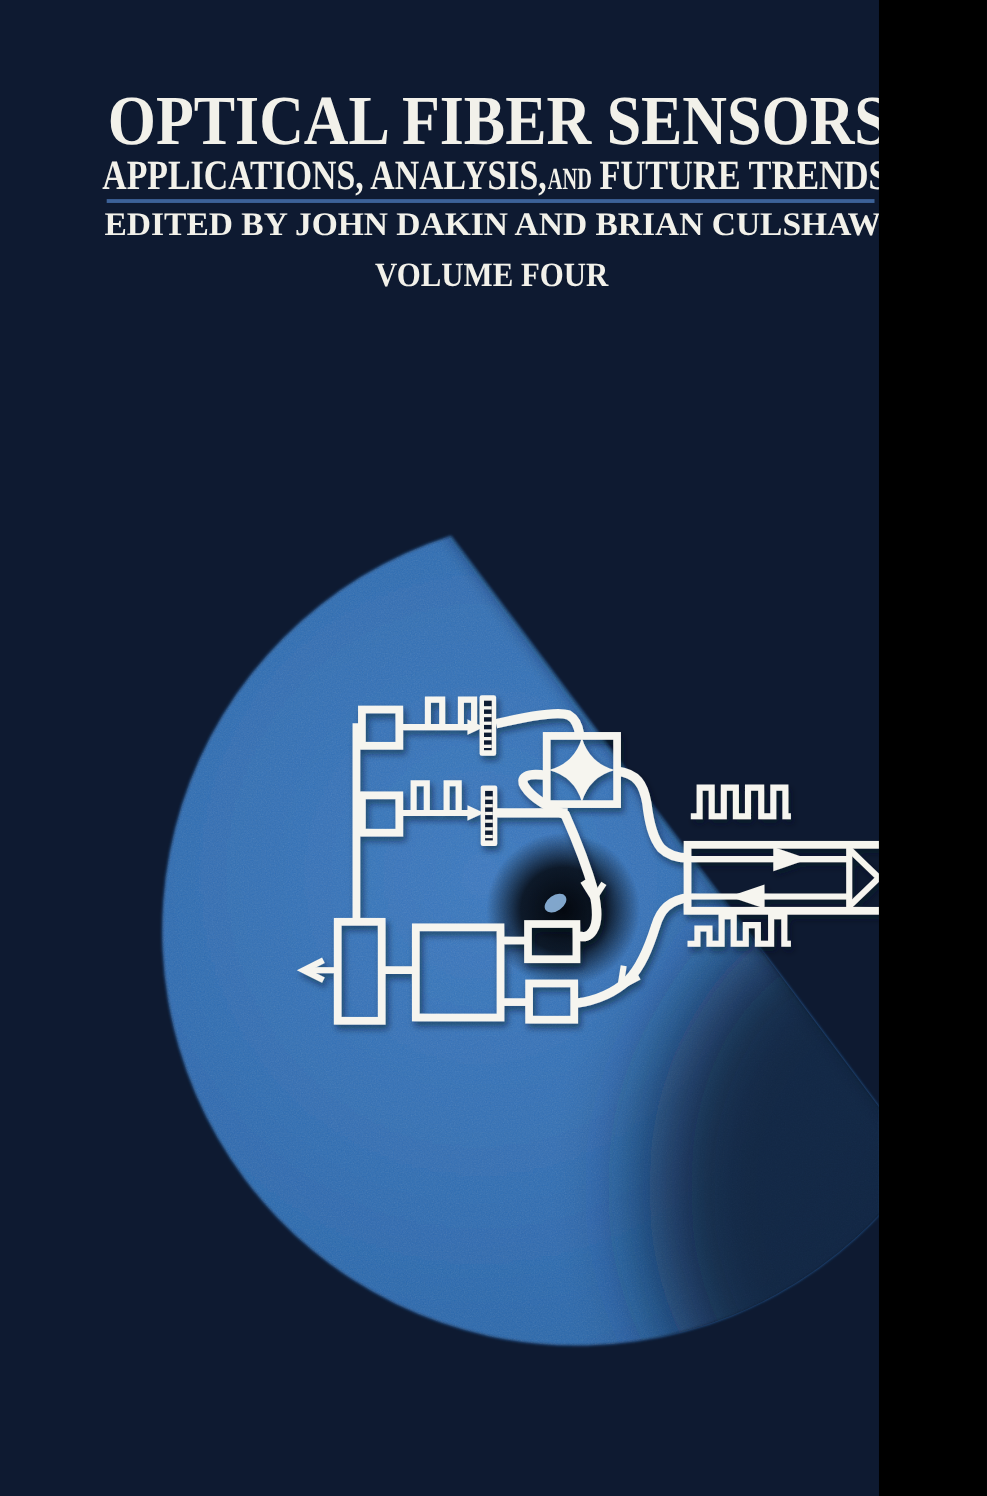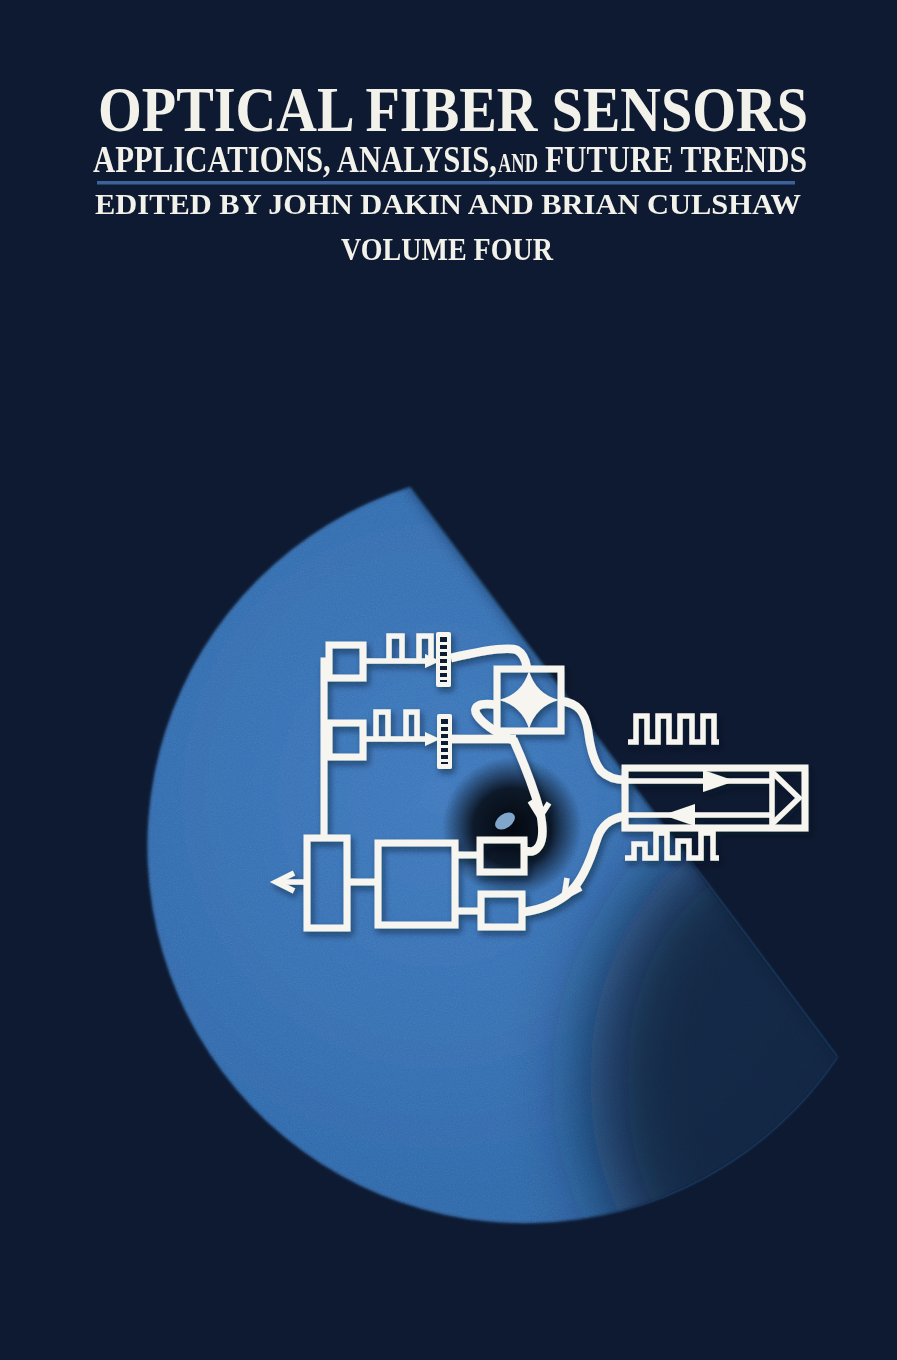--- a/index.html
+++ b/index.html
@@ -1,16 +1,16 @@
 <!DOCTYPE html>
 <html style="--background: #0e1a31; --text_white: #f2f1ea; --rule_blue: #3c6299; --disk_blue: #2e6cb2; --disk_blue_light: #3a78c0; --disk_blue_deep: #2561a5; --line_white: #f6f5ef; --hole_dark: #04080f; --spot_blue: #8fb8e0;"><head>
 <meta charset="utf-8">
 <style>
   html,body{margin:0;padding:0;background:#000;}
-  .cover{position:relative;width:897px;height:1360px;overflow:hidden;background:var(--background,#0e1a31);}
+  .cover{position:relative;width:799px;height:1360px;overflow:hidden;background:var(--background,#0e1a31);}
   .cover svg{position:absolute;left:0;top:0;display:block;}
   .serif{font-family:"Liberation Serif","DejaVu Serif",serif;}
   .txt{fill:var(--text_white,#f2f1ea);}
   .title{font-weight:700;font-size:64px;}
   .subtitle{font-weight:700;font-size:38px;}
   .subtitle-and{font-weight:700;font-size:28px;}
   .editor{font-weight:700;font-size:30px;}
   .volume{font-weight:700;font-size:31px;}
   .rule{fill:var(--rule_blue,#3c6299);}
   .stop-disk-a{stop-color:var(--disk_blue_light,#3a78c0);}

